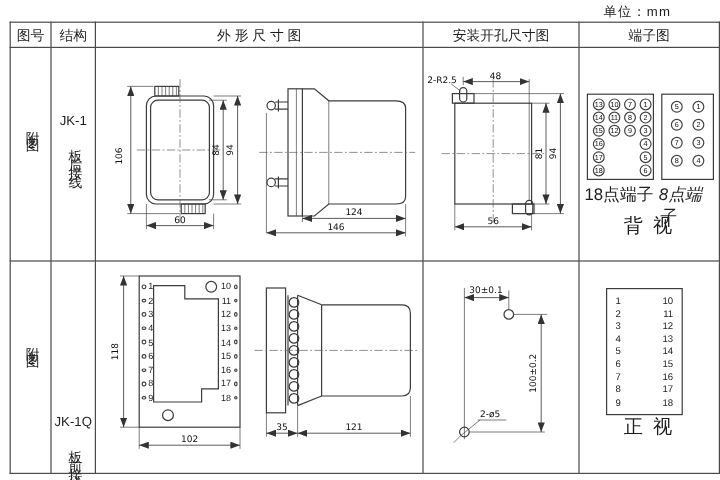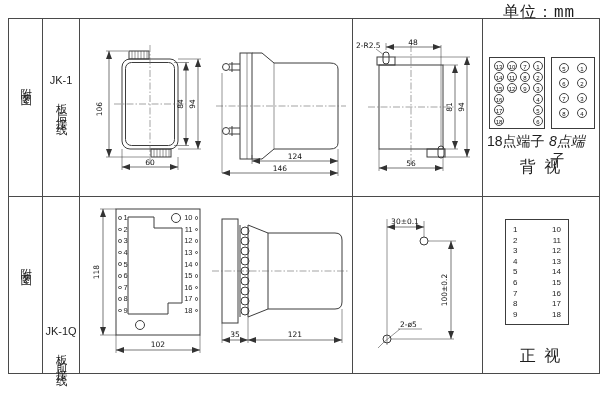--- a/index.html
+++ b/index.html
@@ -1,18 +1,18 @@
 <!DOCTYPE html>
 <html><head>
 <meta charset="utf-8">
 <style>
   html,body{margin:0;padding:0;background:#fff;}
   .page{position:relative;width:600px;height:400px;background:#fff;overflow:hidden;
         font-family:"Liberation Sans","DejaVu Sans",sans-serif;color:#1d1d1d;}
-  .unit{position:absolute;top:2px;left:503px;font-size:16px;letter-spacing:1px;font-family:Liberation Mono, monospace;}
+  .unit{position:absolute;top:2px;left:503px;font-size:11px;letter-spacing:1px;}
   table.frame{position:absolute;left:8px;top:18px;border-collapse:collapse;table-layout:fixed;}
   table.frame td{border:1px solid #4a4a4a;padding:0;position:relative;vertical-align:top;}
   .hcell{text-align:center;font-size:11.5px;height:20px;vertical-align:middle !important;}
   .c1{width:33px;} .c2{width:36px;} .c3{width:272px;} .c4{width:129px;} .c5{width:116px;}
   .r1{height:177px;} .r2{height:176px;}
   .vwrap{display:flex;flex-direction:column;align-items:center;height:100%;box-sizing:border-box;}
   .vtext{writing-mode:vertical-rl;text-orientation:upright;font-size:11.5px;letter-spacing:7px;line-height:1;}
   .model{font-size:11px;margin-bottom:8px;white-space:nowrap;}
   svg text{font-family:"DejaVu Sans",sans-serif;font-size:7.5px;fill:#111;}
   .ln{fill:none;stroke:#3c3c3c;stroke-width:1;}
@@ -41,20 +41,27 @@
   .t2col span{font-size:8px;line-height:10.6px;}
 </style>
 </head>
 <body>
 
 <div class="page">
   <div class="unit">单位：mm</div>
 
   <table class="frame">
     <tbody>
+        <tr>
+      <td class="hcell c1">图号</td>
+      <td class="hcell c2">结构</td>
+      <td class="hcell c3">外 形 尺 寸 图</td>
+      <td class="hcell c4">安装开孔尺寸图</td>
+      <td class="hcell c5">端子图</td>
+    </tr>
 
     <tr>
       <td class="c1 r1">
         <div class="vwrap" style="padding-top:60px;">
           <div class="vtext">附图2</div>
         </div>
       </td>
       <td class="c2 r1">
         <div class="vwrap" style="padding-top:55px;text-align:center;">
           <div class="model">JK-1</div>
@@ -385,18 +392,18 @@
                 <span>11</span>
                 <span>12</span>
                 <span>13</span>
                 <span>14</span>
                 <span>15</span>
                 <span>16</span>
                 <span>17</span>
                 <span>18</span>
               </div>
         </div>
-        <div class="viewlabel" style="top:149px;">正  视</div>
+        <div class="viewlabel" style="top:128px;">正  视</div>
       </td>
     </tr>
   </tbody>
     </table>
 </div>
 
 </body></html>

